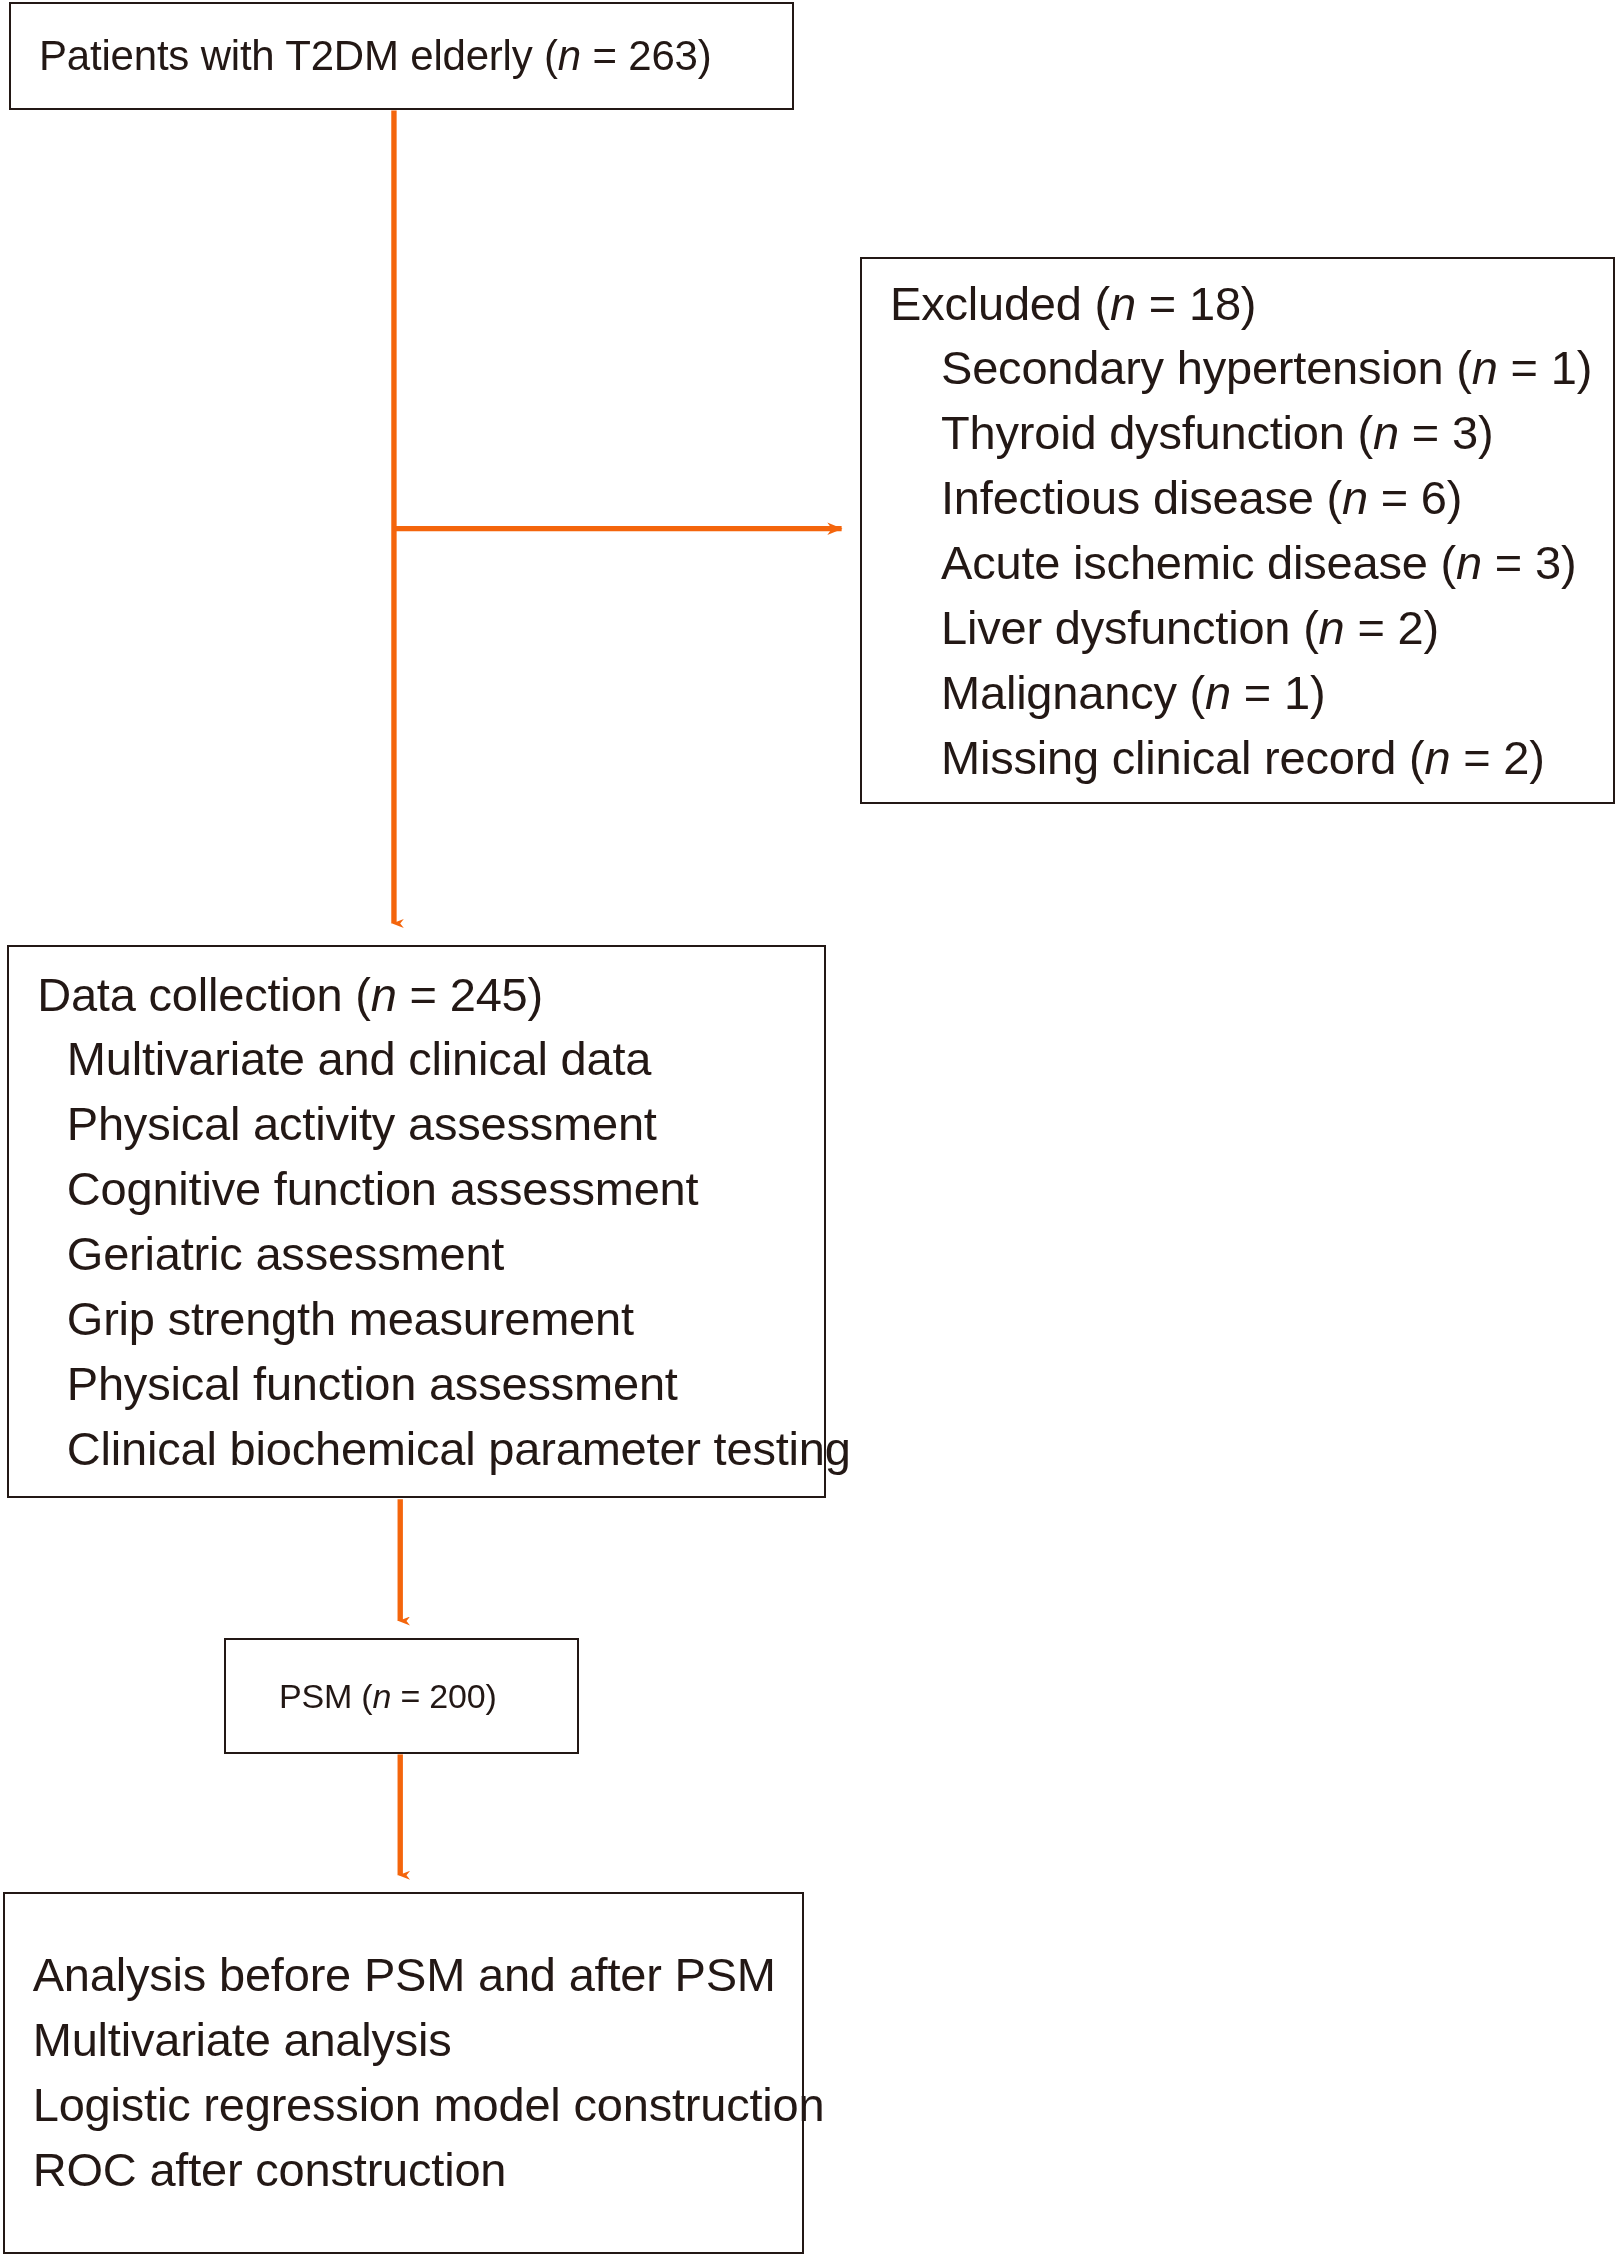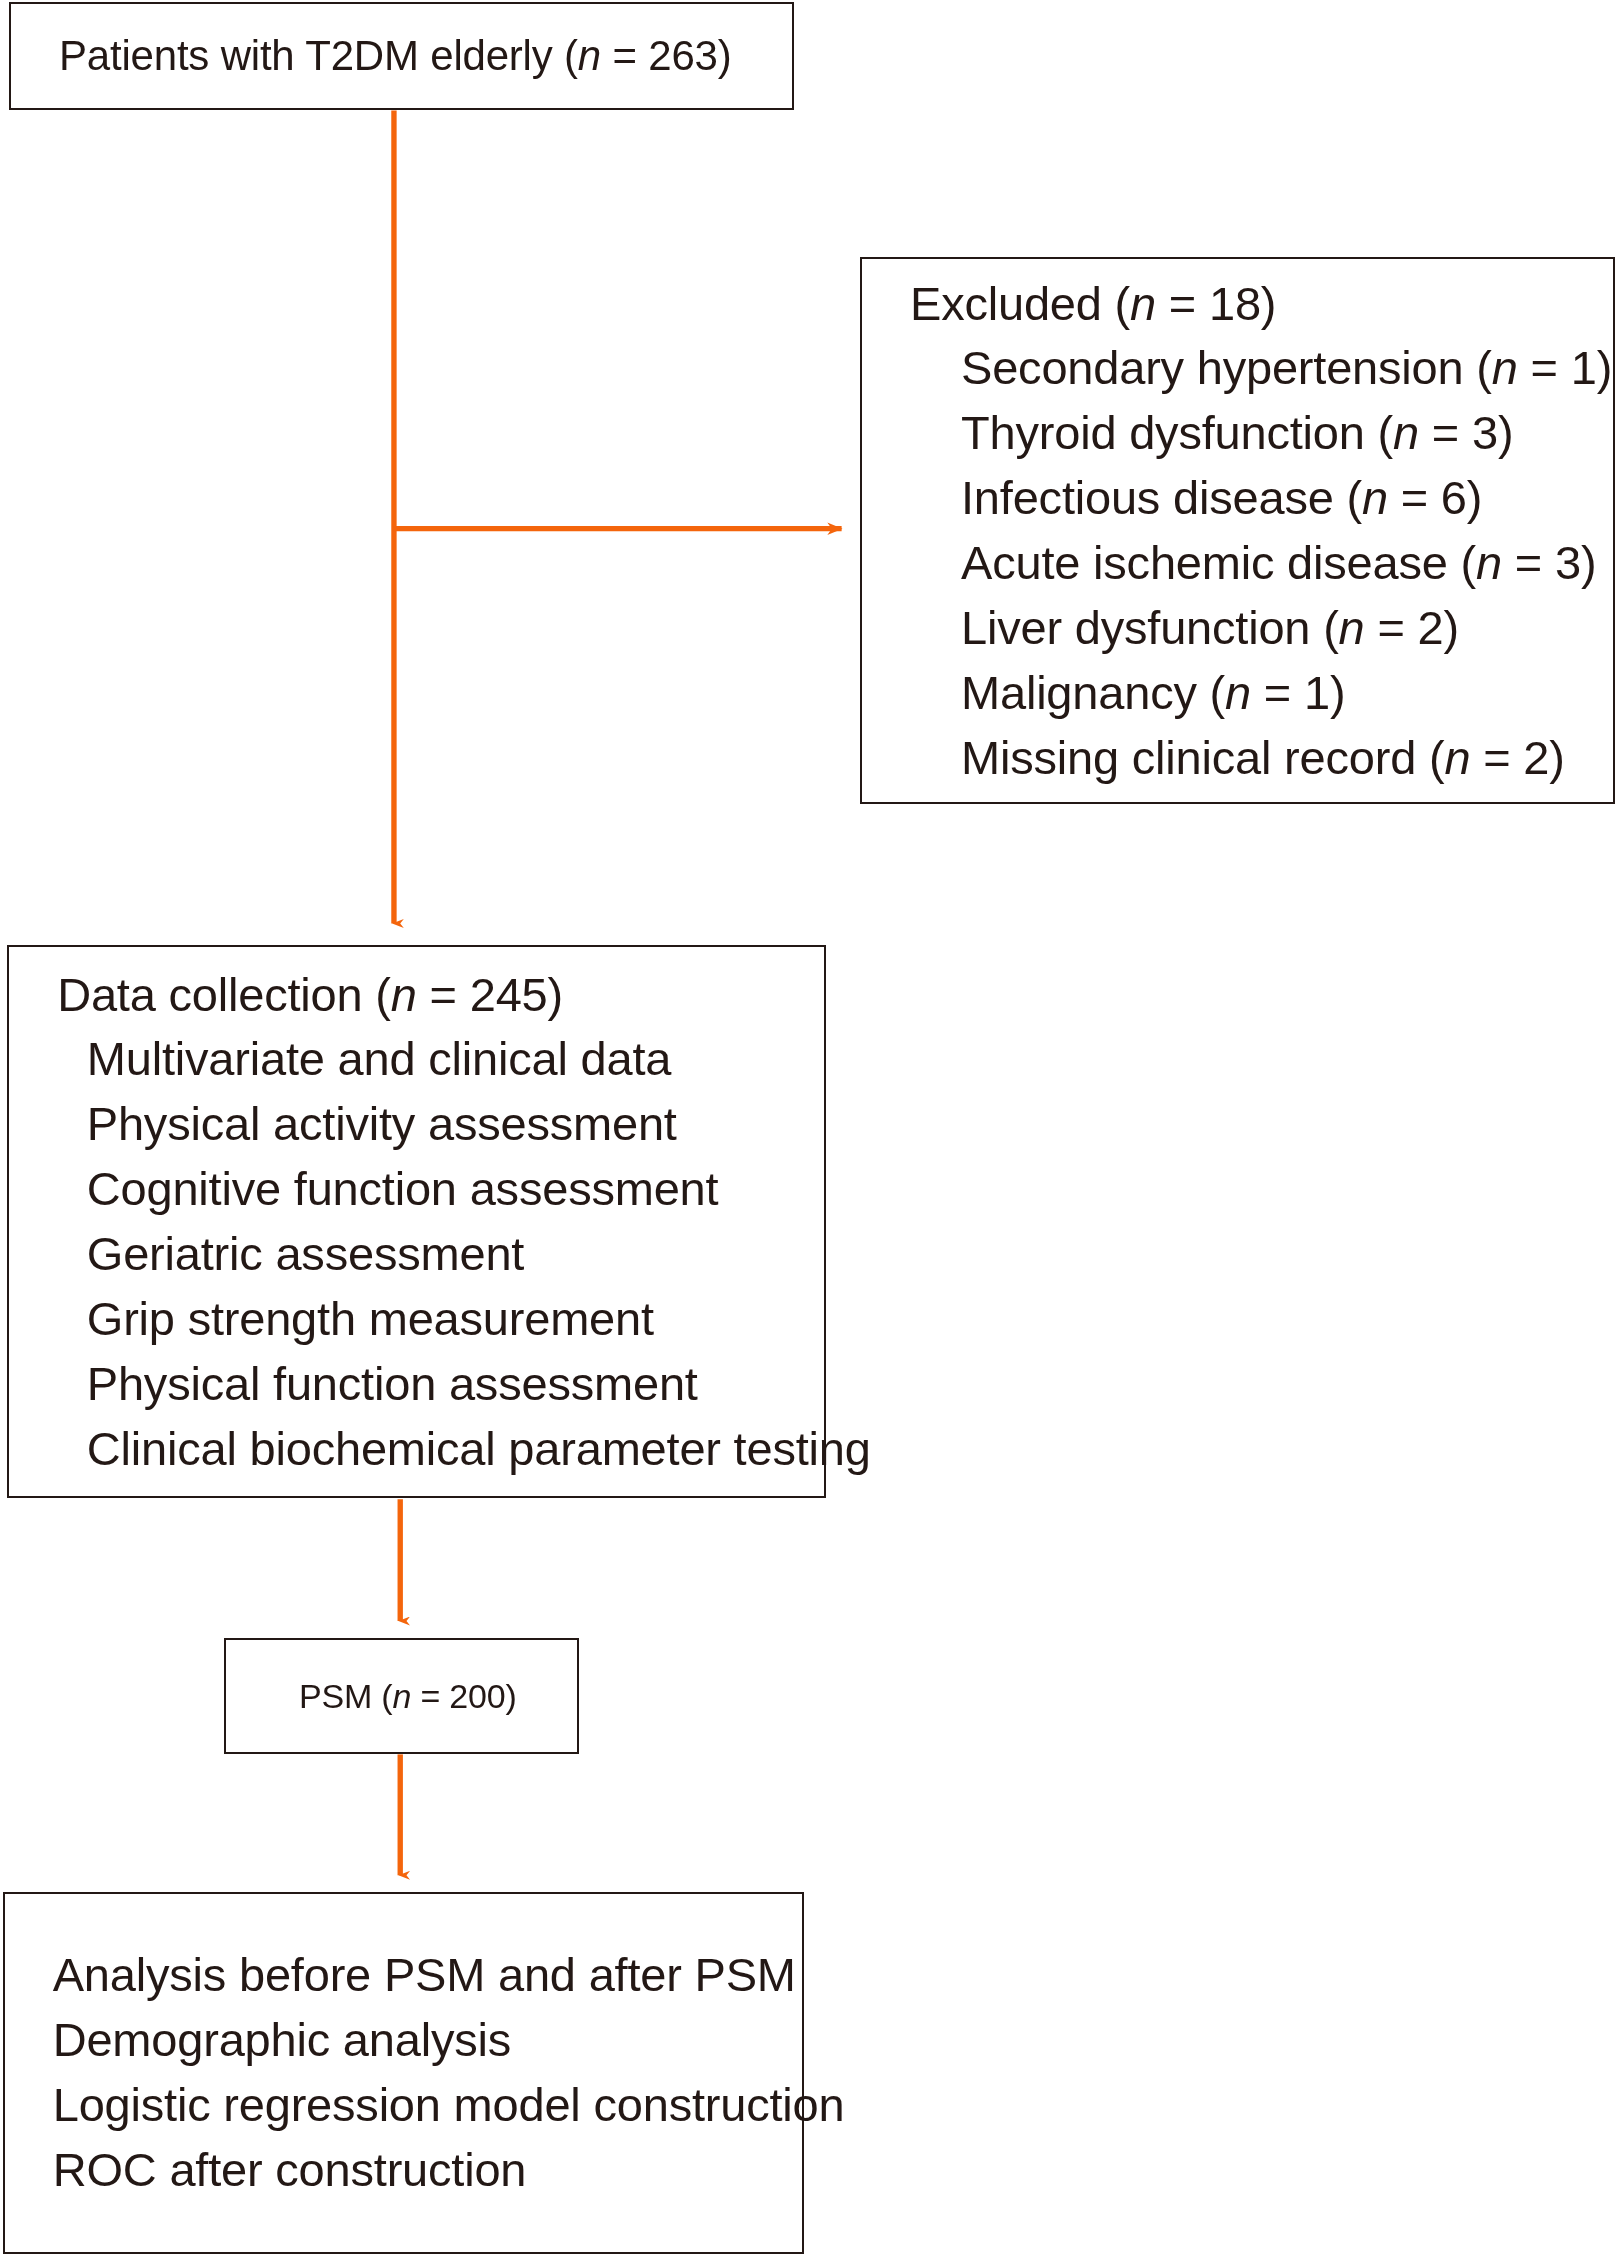--- a/index.html
+++ b/index.html
@@ -34,22 +34,21 @@
     background: #ffffff;
     border: 2.7px solid #231815;
     z-index: 2;
   }
   .box-inner {
     position: absolute;
     left: 0;
     right: 0;
     top: 50%;
     transform: translateY(-50%);
-    padding: 0 12px;
-    margin-left: 36px;
+    padding: 0 28px;
   }
   .line {
     color: #231815;
     font-size: 47px;
     line-height: 1.38;
     white-space: nowrap;
     letter-spacing: -0.2px;
   }
   .line.indent-lg { padding-left: 51px; }
   .line.indent-sm { padding-left: 29.6px; }
@@ -131,20 +130,20 @@
 
   <div class="box" id="box-psm">
     <div class="box-inner">
       <div class="line">PSM (<span class="ital">n</span> = 200)</div>
     </div>
   </div>
 
   <div class="box" id="box-analysis">
     <div class="box-inner">
       <div class="line">Analysis before PSM and after PSM</div>
-      <div class="line">Demographic analysis</div>
+      <div class="line">Multivariate analysis</div>
       <div class="line">Logistic regression model construction</div>
       <div class="line">ROC after construction</div>
     </div>
   </div>
 
 </div>
 
 
 </body></html>

